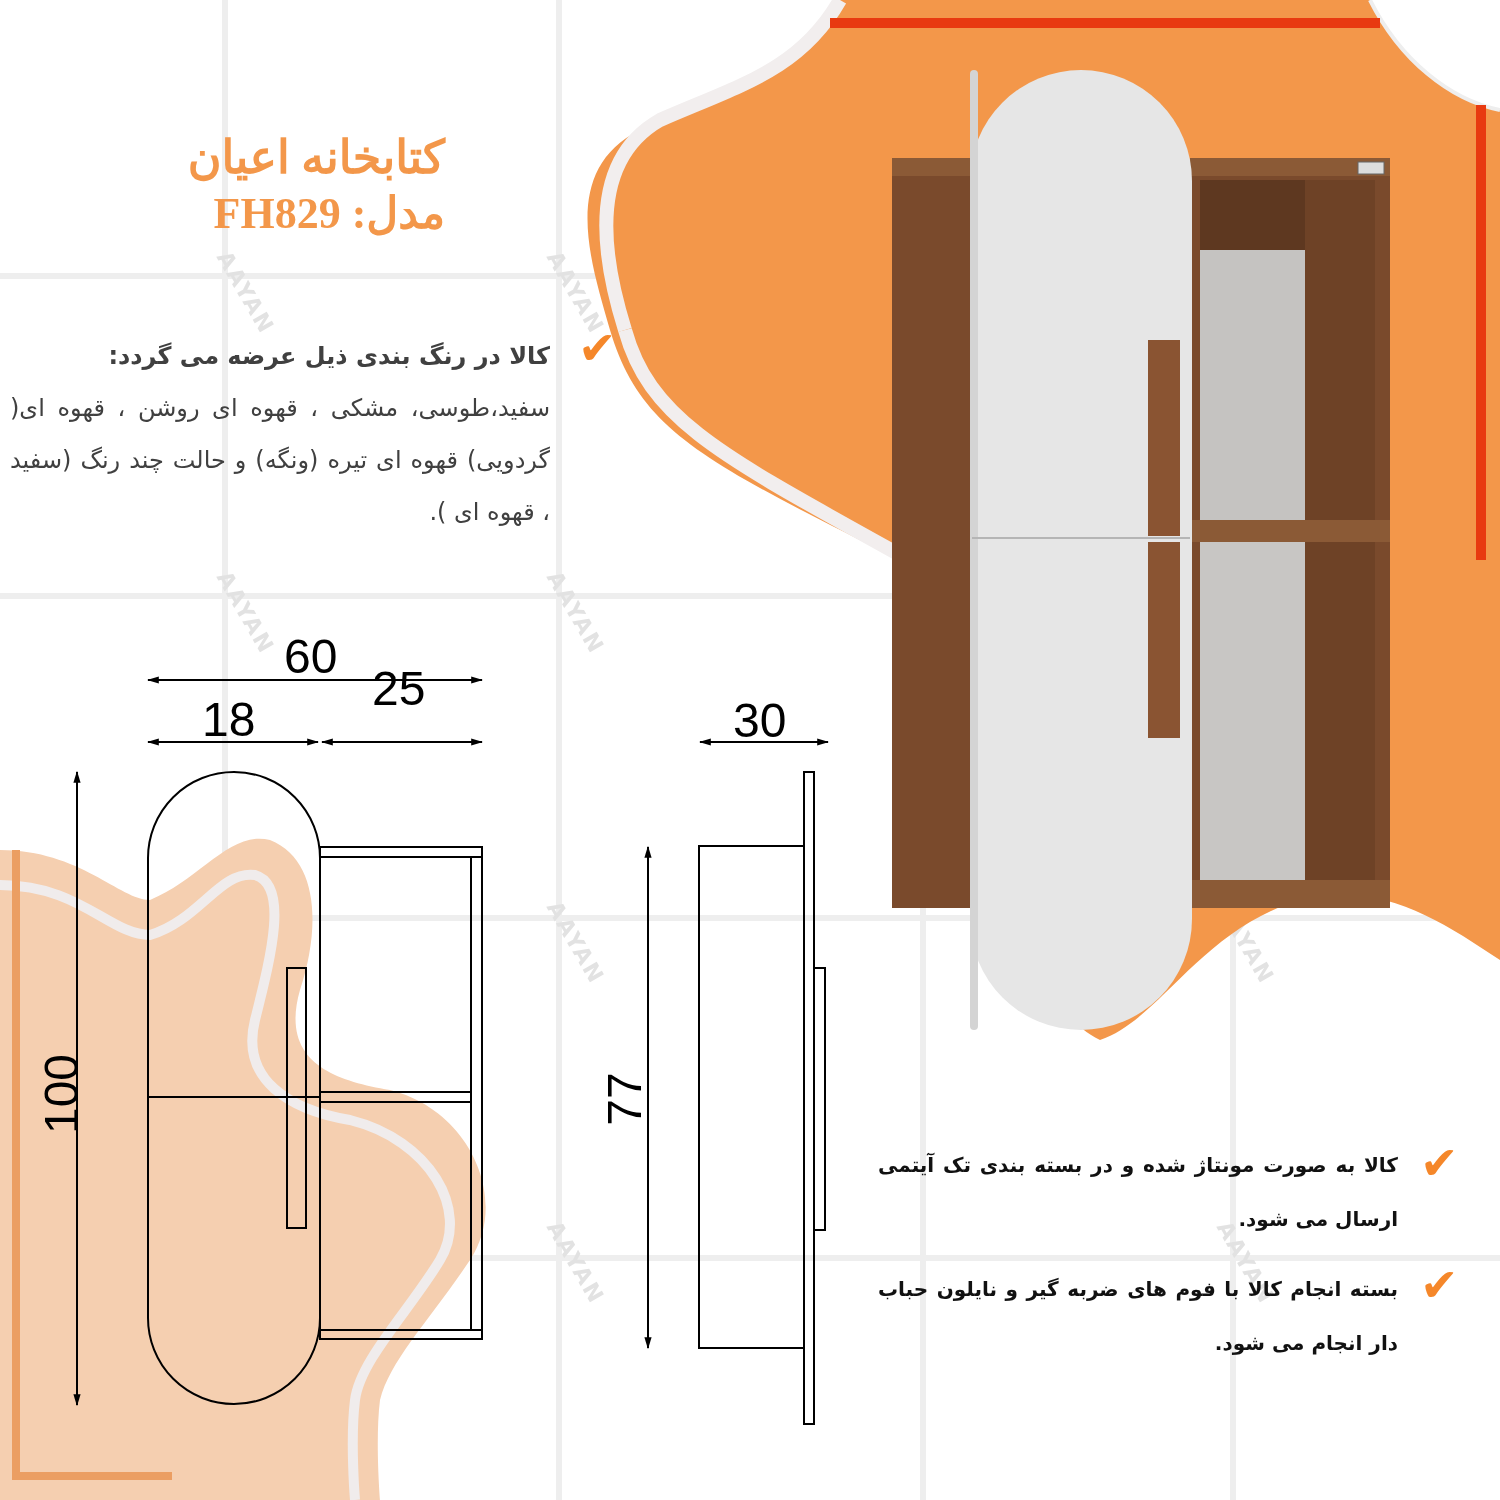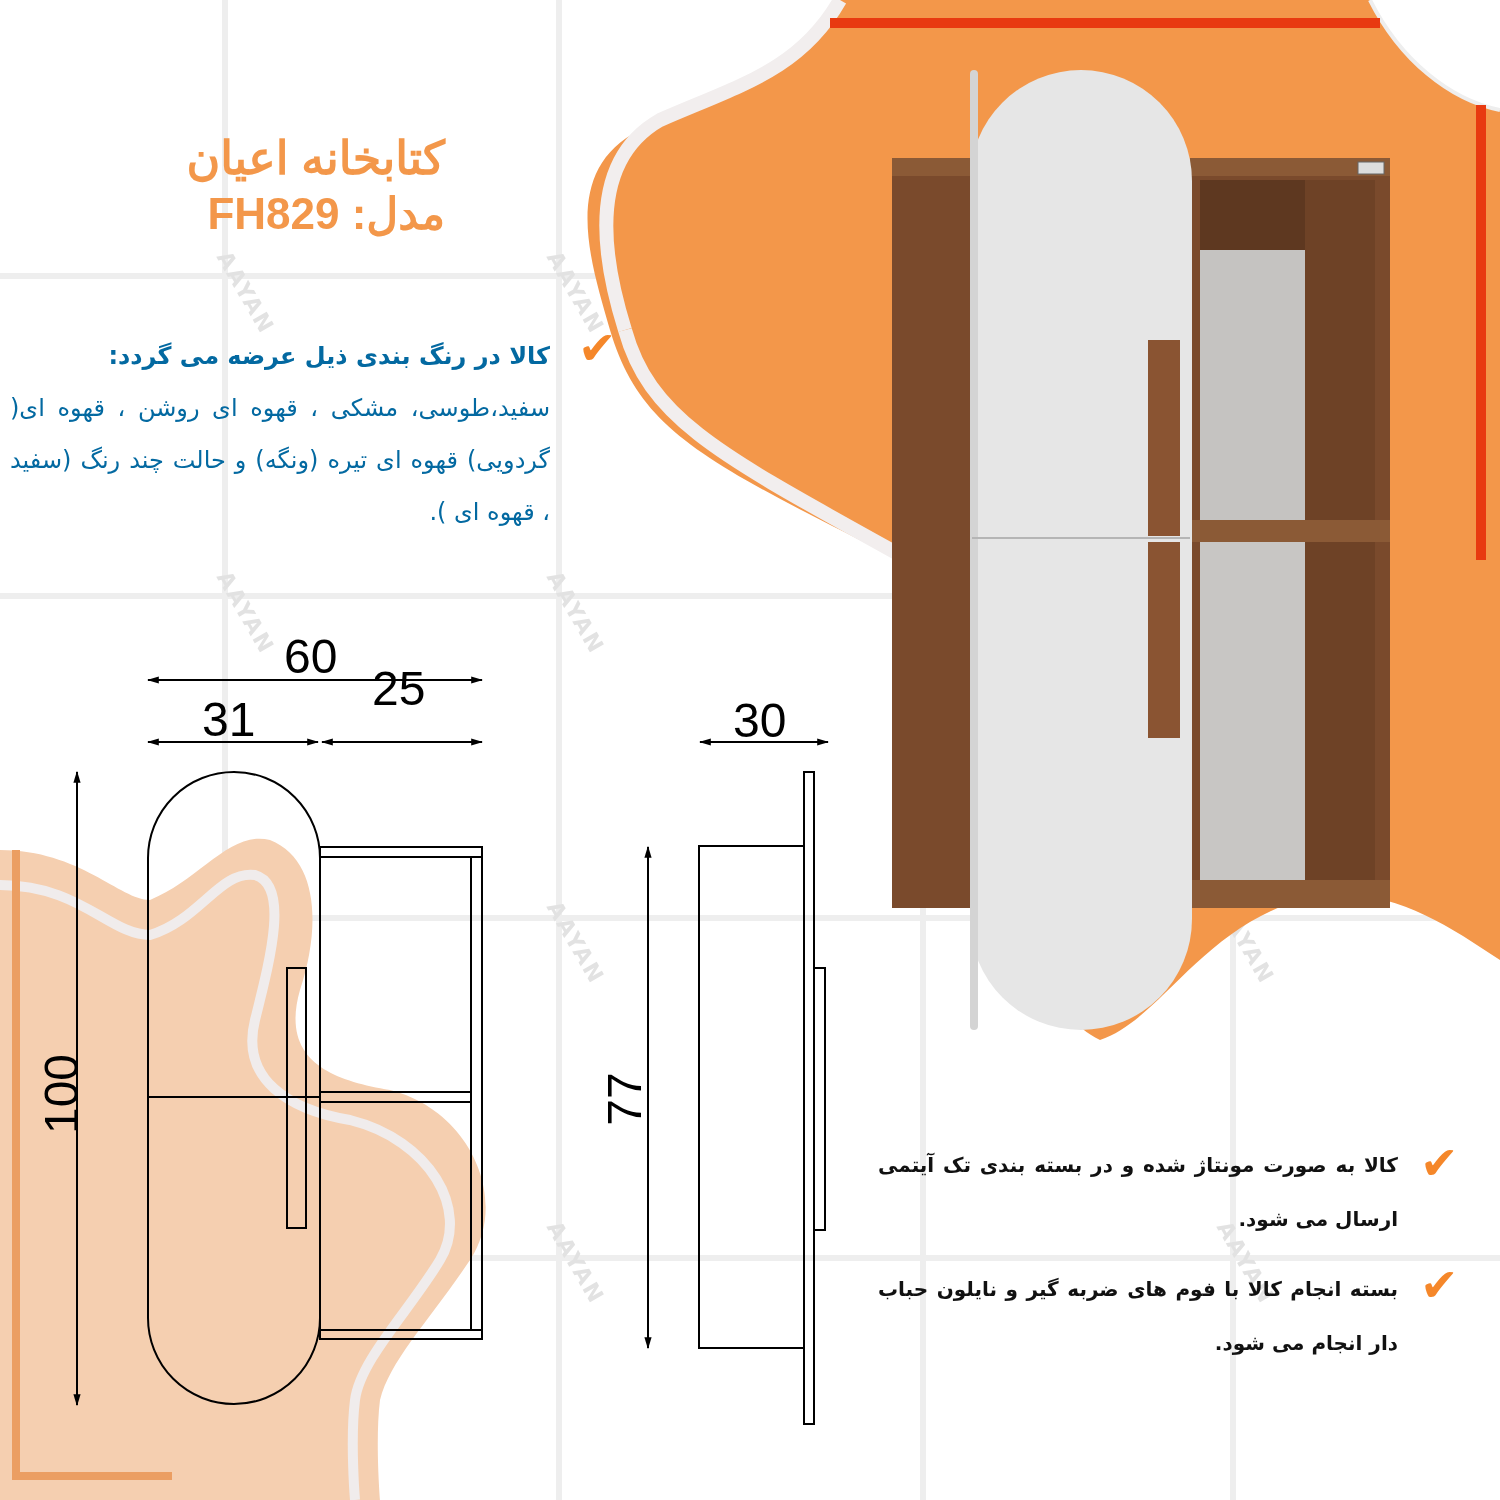--- a/index.html
+++ b/index.html
@@ -1,23 +1,23 @@
 <!DOCTYPE html>
 <html><head>
 <meta charset="utf-8">
 <style>
   html, body { margin:0; padding:0; }
   body { width:1500px; height:1500px; position:relative; overflow:hidden; background:#ffffff; font-family:"DejaVu Sans", sans-serif; }
   .abs { position:absolute; }
   .grid-v { position:absolute; width:6px; background:#eeeeee; }
   .grid-h { position:absolute; height:6px; background:#eeeeee; }
   svg { display:block; }
-  .title { position:absolute; right:1055px; top:130px; color:#f3974a; font-weight:bold; font-size:46px; line-height:56px; direction:rtl; text-align:right; white-space:nowrap; font-family:Liberation Sans, sans-serif; }
+  .title { position:absolute; right:1055px; top:130px; color:#f3974a; font-weight:bold; font-size:46px; line-height:56px; direction:rtl; text-align:right; white-space:nowrap; font-family:Liberation Serif, serif; }
   .title .model { display:block; font-size:44px; }
-  .colors { position:absolute; left:10px; top:330px; width:540px; direction:rtl; text-align:justify; color:#0369a1; font-size:24px; line-height:52px; }
+  .colors { position:absolute; left:10px; top:330px; width:540px; direction:rtl; text-align:justify; color:#404040; font-size:24px; line-height:52px; }
   .colors .head { font-weight:bold; display:block; font-size:24px; }
   .check { position:absolute; color:#f5872a; font-size:46px; font-weight:bold; line-height:1; }
   .note { position:absolute; direction:rtl; text-align:justify; color:#111; font-weight:bold; font-size:20px; line-height:54px; width:520px; }
   .dim { position:absolute; font-size:48px; color:#000; font-family:"Liberation Sans", sans-serif; line-height:1; }
   .watermark { position:absolute; color:#e2e2e2; font-size:22px; font-weight:bold; transform:rotate(60deg); letter-spacing:2px; font-family:"DejaVu Sans", sans-serif; }
 </style>
 </head>
 <body>
 
 <div class="grid-v" style="left:222px;top:0;height:1500px;"></div>
@@ -110,21 +110,21 @@
   <rect x="227" y="308" width="19" height="260" fill="none" stroke="#000" stroke-width="2"></rect>
 
   <rect x="260" y="187" width="162" height="492" fill="none" stroke="#000" stroke-width="2"></rect>
   <line x1="260" y1="197" x2="422" y2="197" stroke="#000" stroke-width="2"></line>
   <line x1="411" y1="197" x2="411" y2="670" stroke="#000" stroke-width="2"></line>
   <line x1="260" y1="432" x2="411" y2="432" stroke="#000" stroke-width="2"></line>
   <line x1="260" y1="442" x2="411" y2="442" stroke="#000" stroke-width="2"></line>
   <line x1="260" y1="670" x2="422" y2="670" stroke="#000" stroke-width="2"></line>
 </svg>
 <div class="dim" style="left:284px;top:633px;">60</div>
-<div class="dim" style="left:202px;top:696px;">31</div>
+<div class="dim" style="left:202px;top:696px;">18</div>
 <div class="dim" style="left:372px;top:665px;">25</div>
 <div class="dim" style="left:22px;top:1070px;transform:rotate(-90deg);">100</div>
 
 <svg class="abs" style="left:620px;top:700px;" width="220" height="740">
   <defs>
     <marker id="ar2" viewBox="0 0 10 10" refX="9" refY="5" markerWidth="6" markerHeight="6" orient="auto-start-reverse">
       <path d="M0,2 L10,5 L0,8 Z" fill="#000"></path>
     </marker>
   </defs>
   <line x1="80" y1="42" x2="208" y2="42" stroke="#000" stroke-width="2" marker-start="url(#ar2)" marker-end="url(#ar2)"></line>

